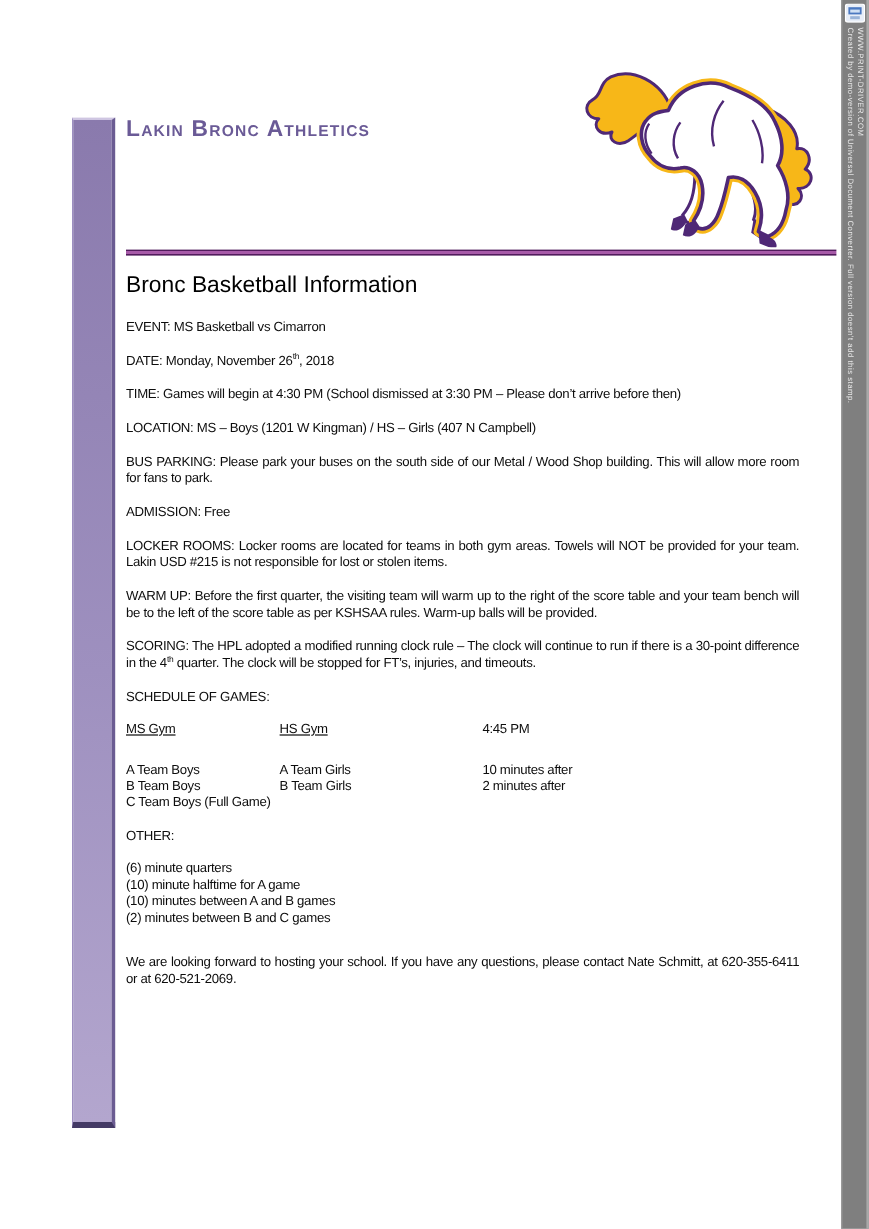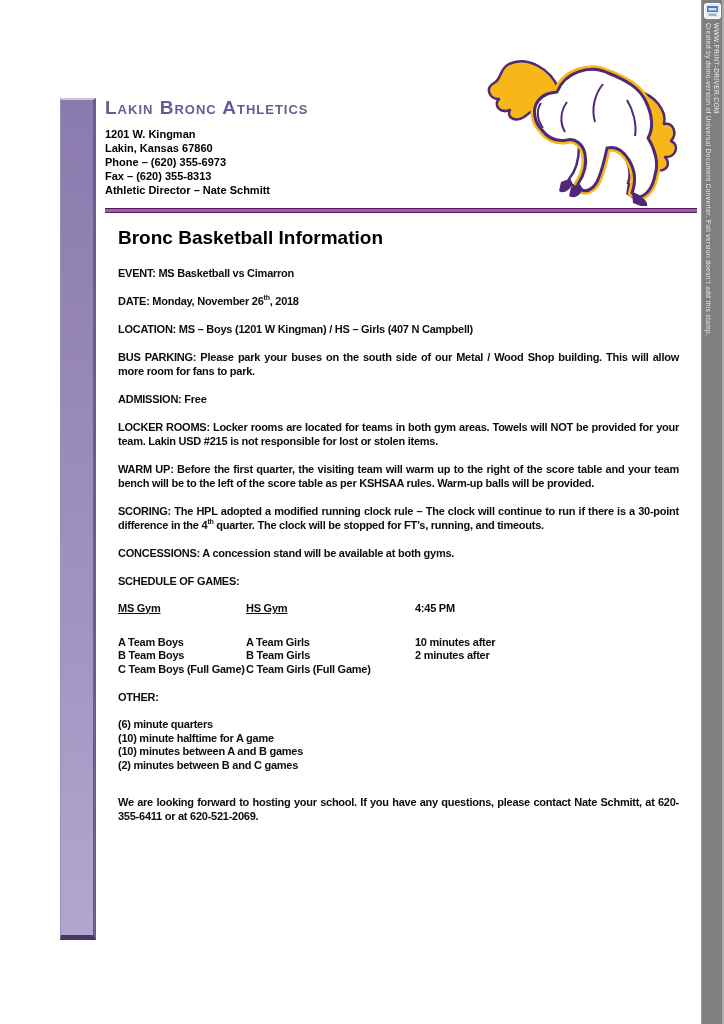--- a/index.html
+++ b/index.html
@@ -42,24 +42,24 @@
   .divider {
     position: absolute;
     left: 105px; top: 208px;
     width: 592px; height: 5px;
     background: linear-gradient(180deg, #511b5c 0%, #511b5c 22%, #a75aa8 22%, #a75aa8 74%, #511b5c 74%, #511b5c 100%);
   }
 
   
   .doc-body {
     position: absolute;
-    left: 118px; top: 227px;
+    left: 105px; top: 227px;
     width: 561px;
     font-size: 11px;
-    font-weight: bold;
+    font-weight: normal;
     letter-spacing: -0.25px;
     line-height: 14px;
     color: #0d0d0d;
   }
   .doc-title { font-size: 19px; line-height: 22px; letter-spacing: 0; margin-bottom: 17px; color: #000; }
   .para { margin-bottom: 14px; text-align: justify; }
   sup { font-size: 7px; line-height: 0; vertical-align: super; }
   a.email-link { color: #0000ee; text-decoration: underline; }
 
   
@@ -93,27 +93,20 @@
   }
   .stamp-text span { display: block; }
 </style>
 </head>
 <body>
 
 <div class="purple-bar"></div>
 
 <div class="letterhead">
   <div class="org-name">Lakin Bronc Athletics</div>
-  <div class="address">
-    <div>1201 W. Kingman</div>
-    <div>Lakin, Kansas 67860</div>
-    <div>Phone – (620) 355-6973</div>
-    <div>Fax – (620) 355-8313</div>
-    <div>Athletic Director – Nate Schmitt</div>
-  </div>
 </div>
 
 <svg class="logo" viewBox="0 0 206 162" aria-hidden="true">
 
   <path d="M82,46 C74,24 50,12 32,20 C22,25 25,35 17,39 C8,44 12,55 22,55 C16,61 23,70 33,66 C29,73 38,79 47,73 C58,65 68,56 80,58 Z" fill="#f7b718" stroke="#4f2876" stroke-width="2.5" stroke-linejoin="round"></path>
 
   <path d="M160,46 C178,52 190,66 187,80 C196,78 201,89 194,97 C203,101 199,114 188,113 C195,120 188,130 179,125 C170,119 163,104 160,90 C157,75 156,58 154,50 Z" fill="#f7b718" stroke="#4f2876" stroke-width="2.5" stroke-linejoin="round"></path>
 
   <path d="M116,98 L110,127 C108,137 102,144 95,141 L92,135 C99,127 102,114 102,102 Z" fill="#ffffff" stroke="#4f2876" stroke-width="2.5"></path>
   <path d="M150,96 L162,119 C167,129 165,140 157,144 L151,139 C155,129 151,116 144,106 Z" fill="#ffffff" stroke="#4f2876" stroke-width="2.5"></path>
@@ -135,53 +128,52 @@
 
 <div class="divider"></div>
 
 <div class="doc-body">
   <div class="doc-title">Bronc Basketball Information</div>
 
   <div class="para">EVENT: MS Basketball vs Cimarron</div>
 
   <div class="para"><span>DATE: Monday, November 26</span><sup>th</sup><span>, 2018</span></div>
 
+  <div class="para">TIME: Games will begin at 4:30 PM (School dismissed at 3:30 PM – Please don’t arrive before then)</div>
 
   <div class="para">LOCATION:  MS – Boys (1201 W Kingman) / HS – Girls (407 N Campbell)</div>
 
 
   <div class="para">BUS PARKING: Please park your buses on the south side of our Metal / Wood Shop building.  This will allow more room for fans to park.</div>
 
   <div class="para">ADMISSION: Free</div>
 
   <div class="para">LOCKER ROOMS: Locker rooms are located for teams in both gym areas. Towels will NOT be provided for your team. Lakin USD #215 is not responsible for lost or stolen items.</div>
 
   <div class="para">WARM UP: Before the first quarter, the visiting team will warm up to the right of the score table and your team bench will be to the left of the score table as per KSHSAA rules.  Warm-up balls will be provided.</div>
 
-  <div class="para"><span>SCORING: The HPL adopted a modified running clock rule – The clock will continue to run if there is a 30-point difference in the 4</span><sup>th</sup><span> quarter. The clock will be stopped for FT’s, running, and timeouts.</span></div>
+  <div class="para"><span>SCORING: The HPL adopted a modified running clock rule – The clock will continue to run if there is a 30-point difference in the 4</span><sup>th</sup><span> quarter. The clock will be stopped for FT’s, injuries, and timeouts.</span></div>
 
-  <div class="para">CONCESSIONS:  A concession stand will be available at both gyms.</div>
 
   <div class="para">SCHEDULE OF GAMES:</div>
 
   <div class="sched">
     <div class="hdr cell">MS Gym</div>
     <div class="hdr cell">HS Gym</div>
 
     <div class="cell">4:45 PM</div>
     <div class="cell">A Team Boys</div>
     <div class="cell">A Team Girls</div>
 
     <div class="cell">10 minutes after</div>
     <div class="cell">B Team Boys</div>
     <div class="cell">B Team Girls</div>
 
     <div class="cell">2 minutes after</div>
     <div class="cell">C Team Boys (Full Game)</div>
-    <div class="cell">C Team Girls (Full Game)</div>
   </div>
 
   <div class="para">OTHER:</div>
 
   <div class="other-list">
     <div>(6) minute quarters</div>
     <div>(10) minute halftime for A game</div>
     <div>(10) minutes between A and B games</div>
     <div>(2) minutes between B and C games</div>
   </div>

